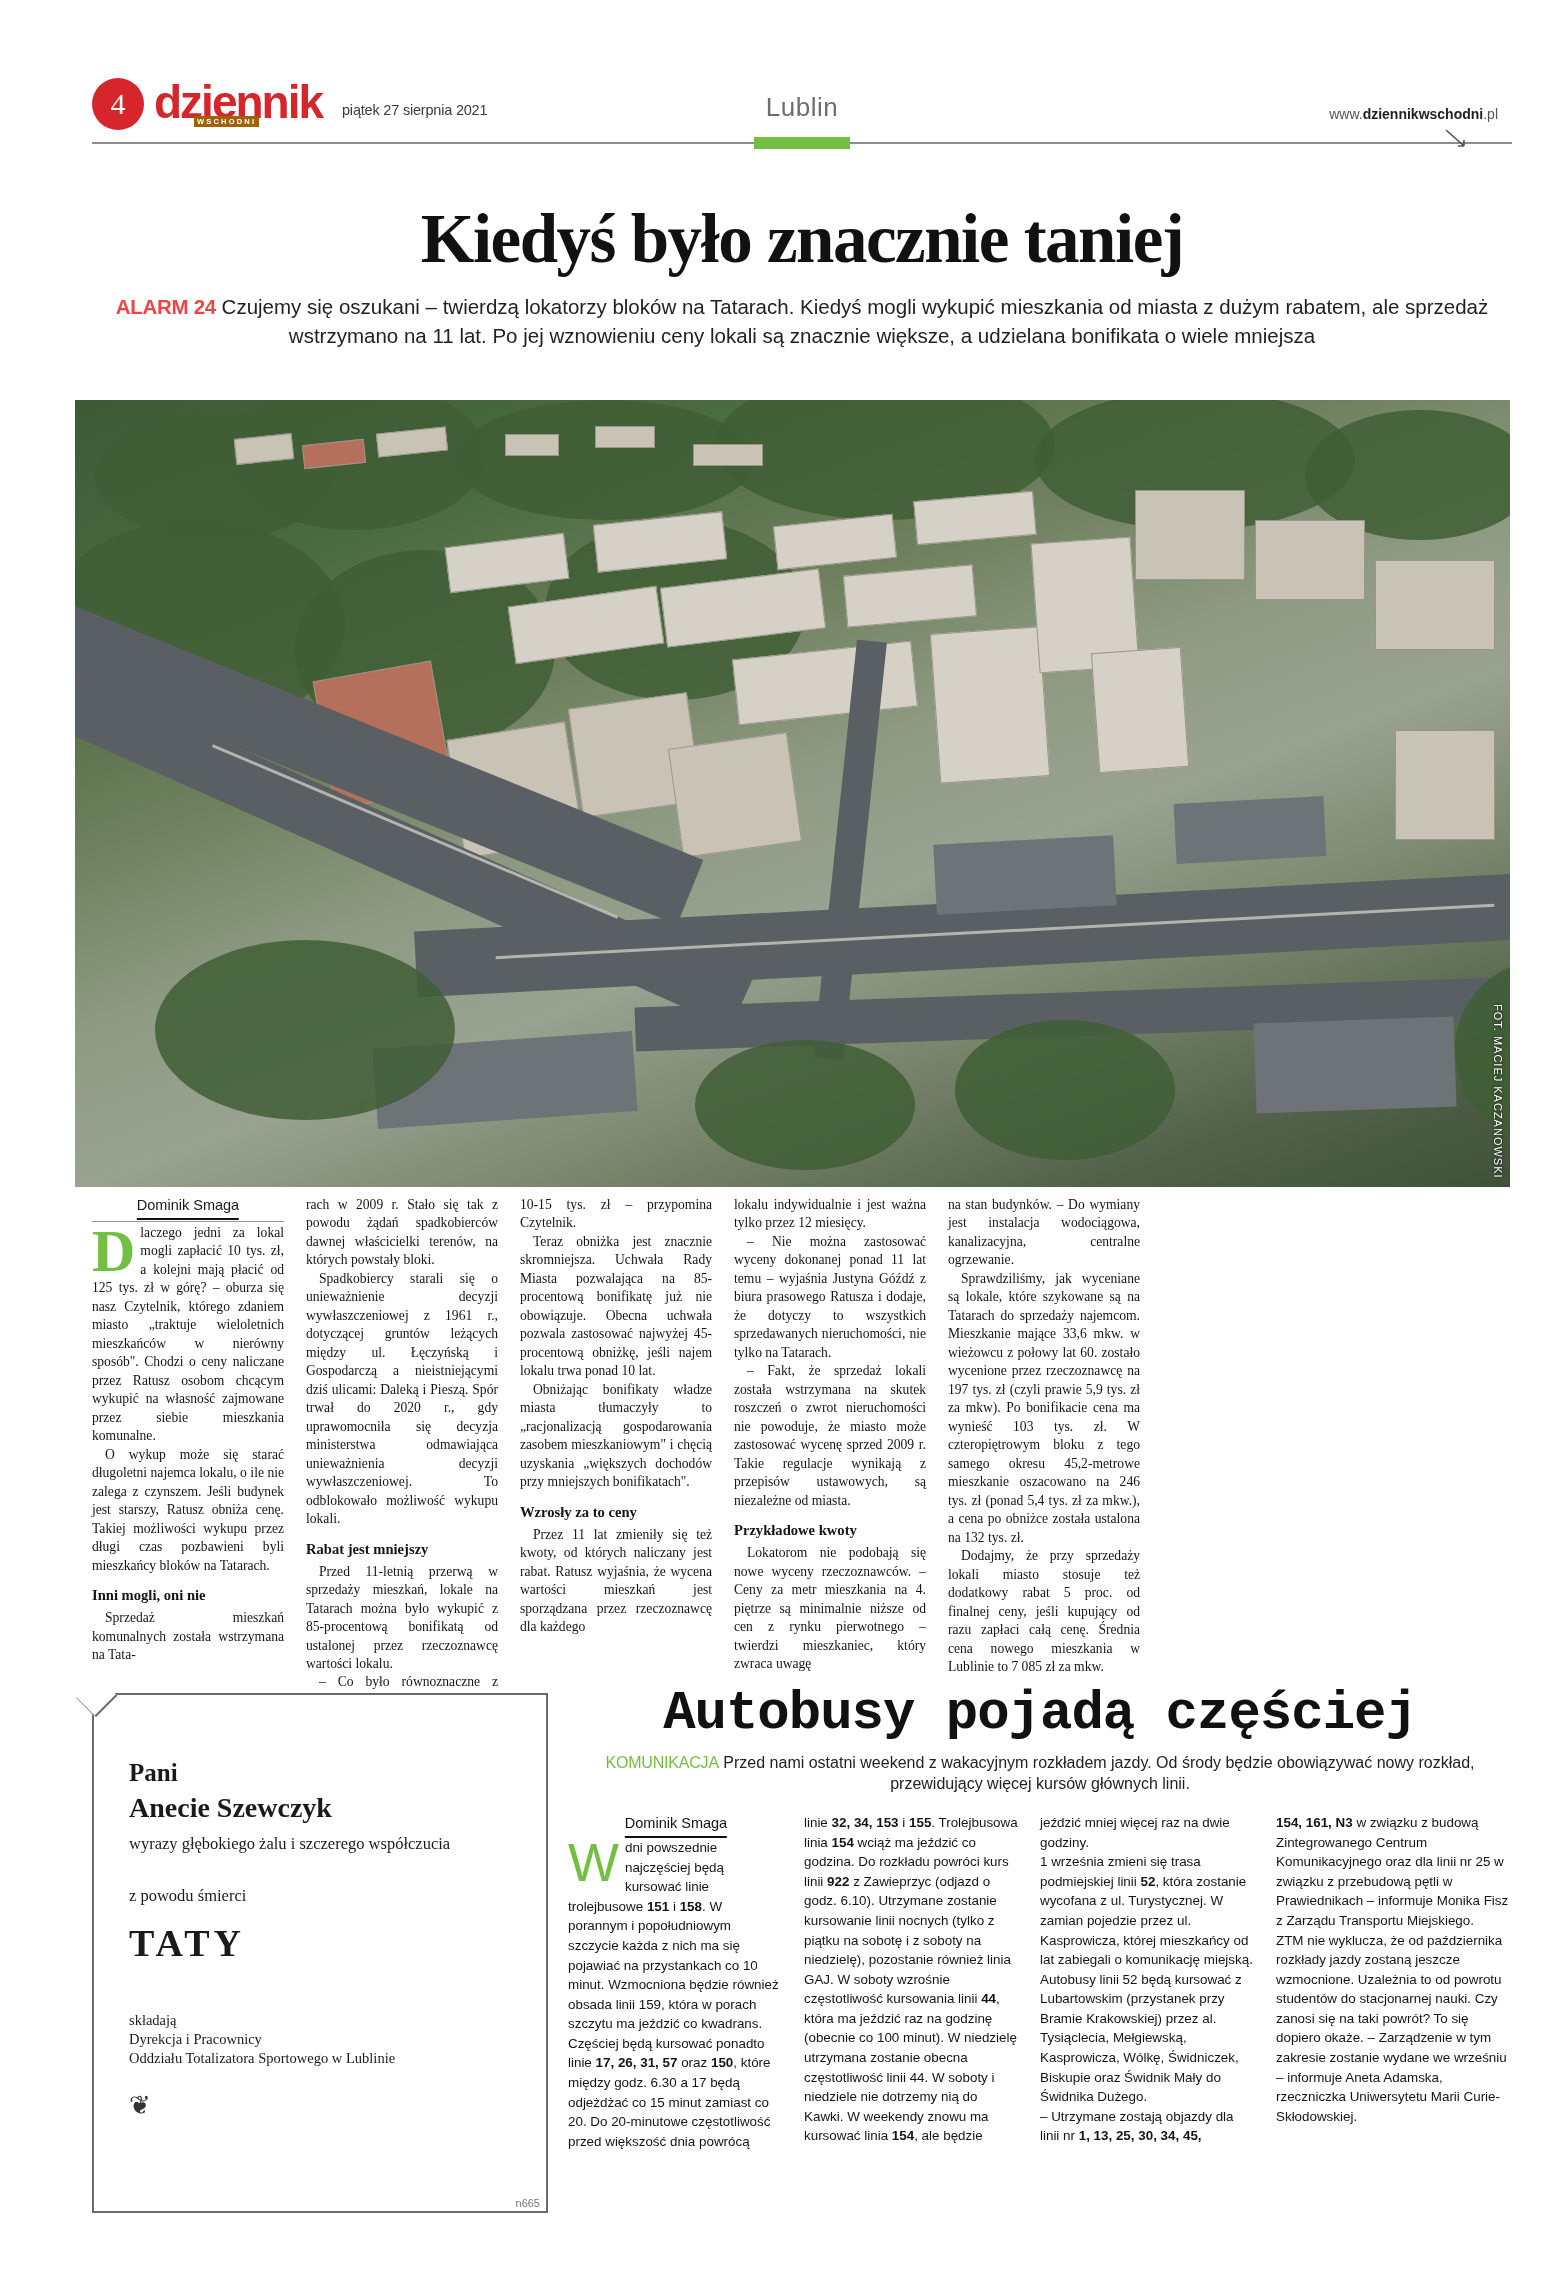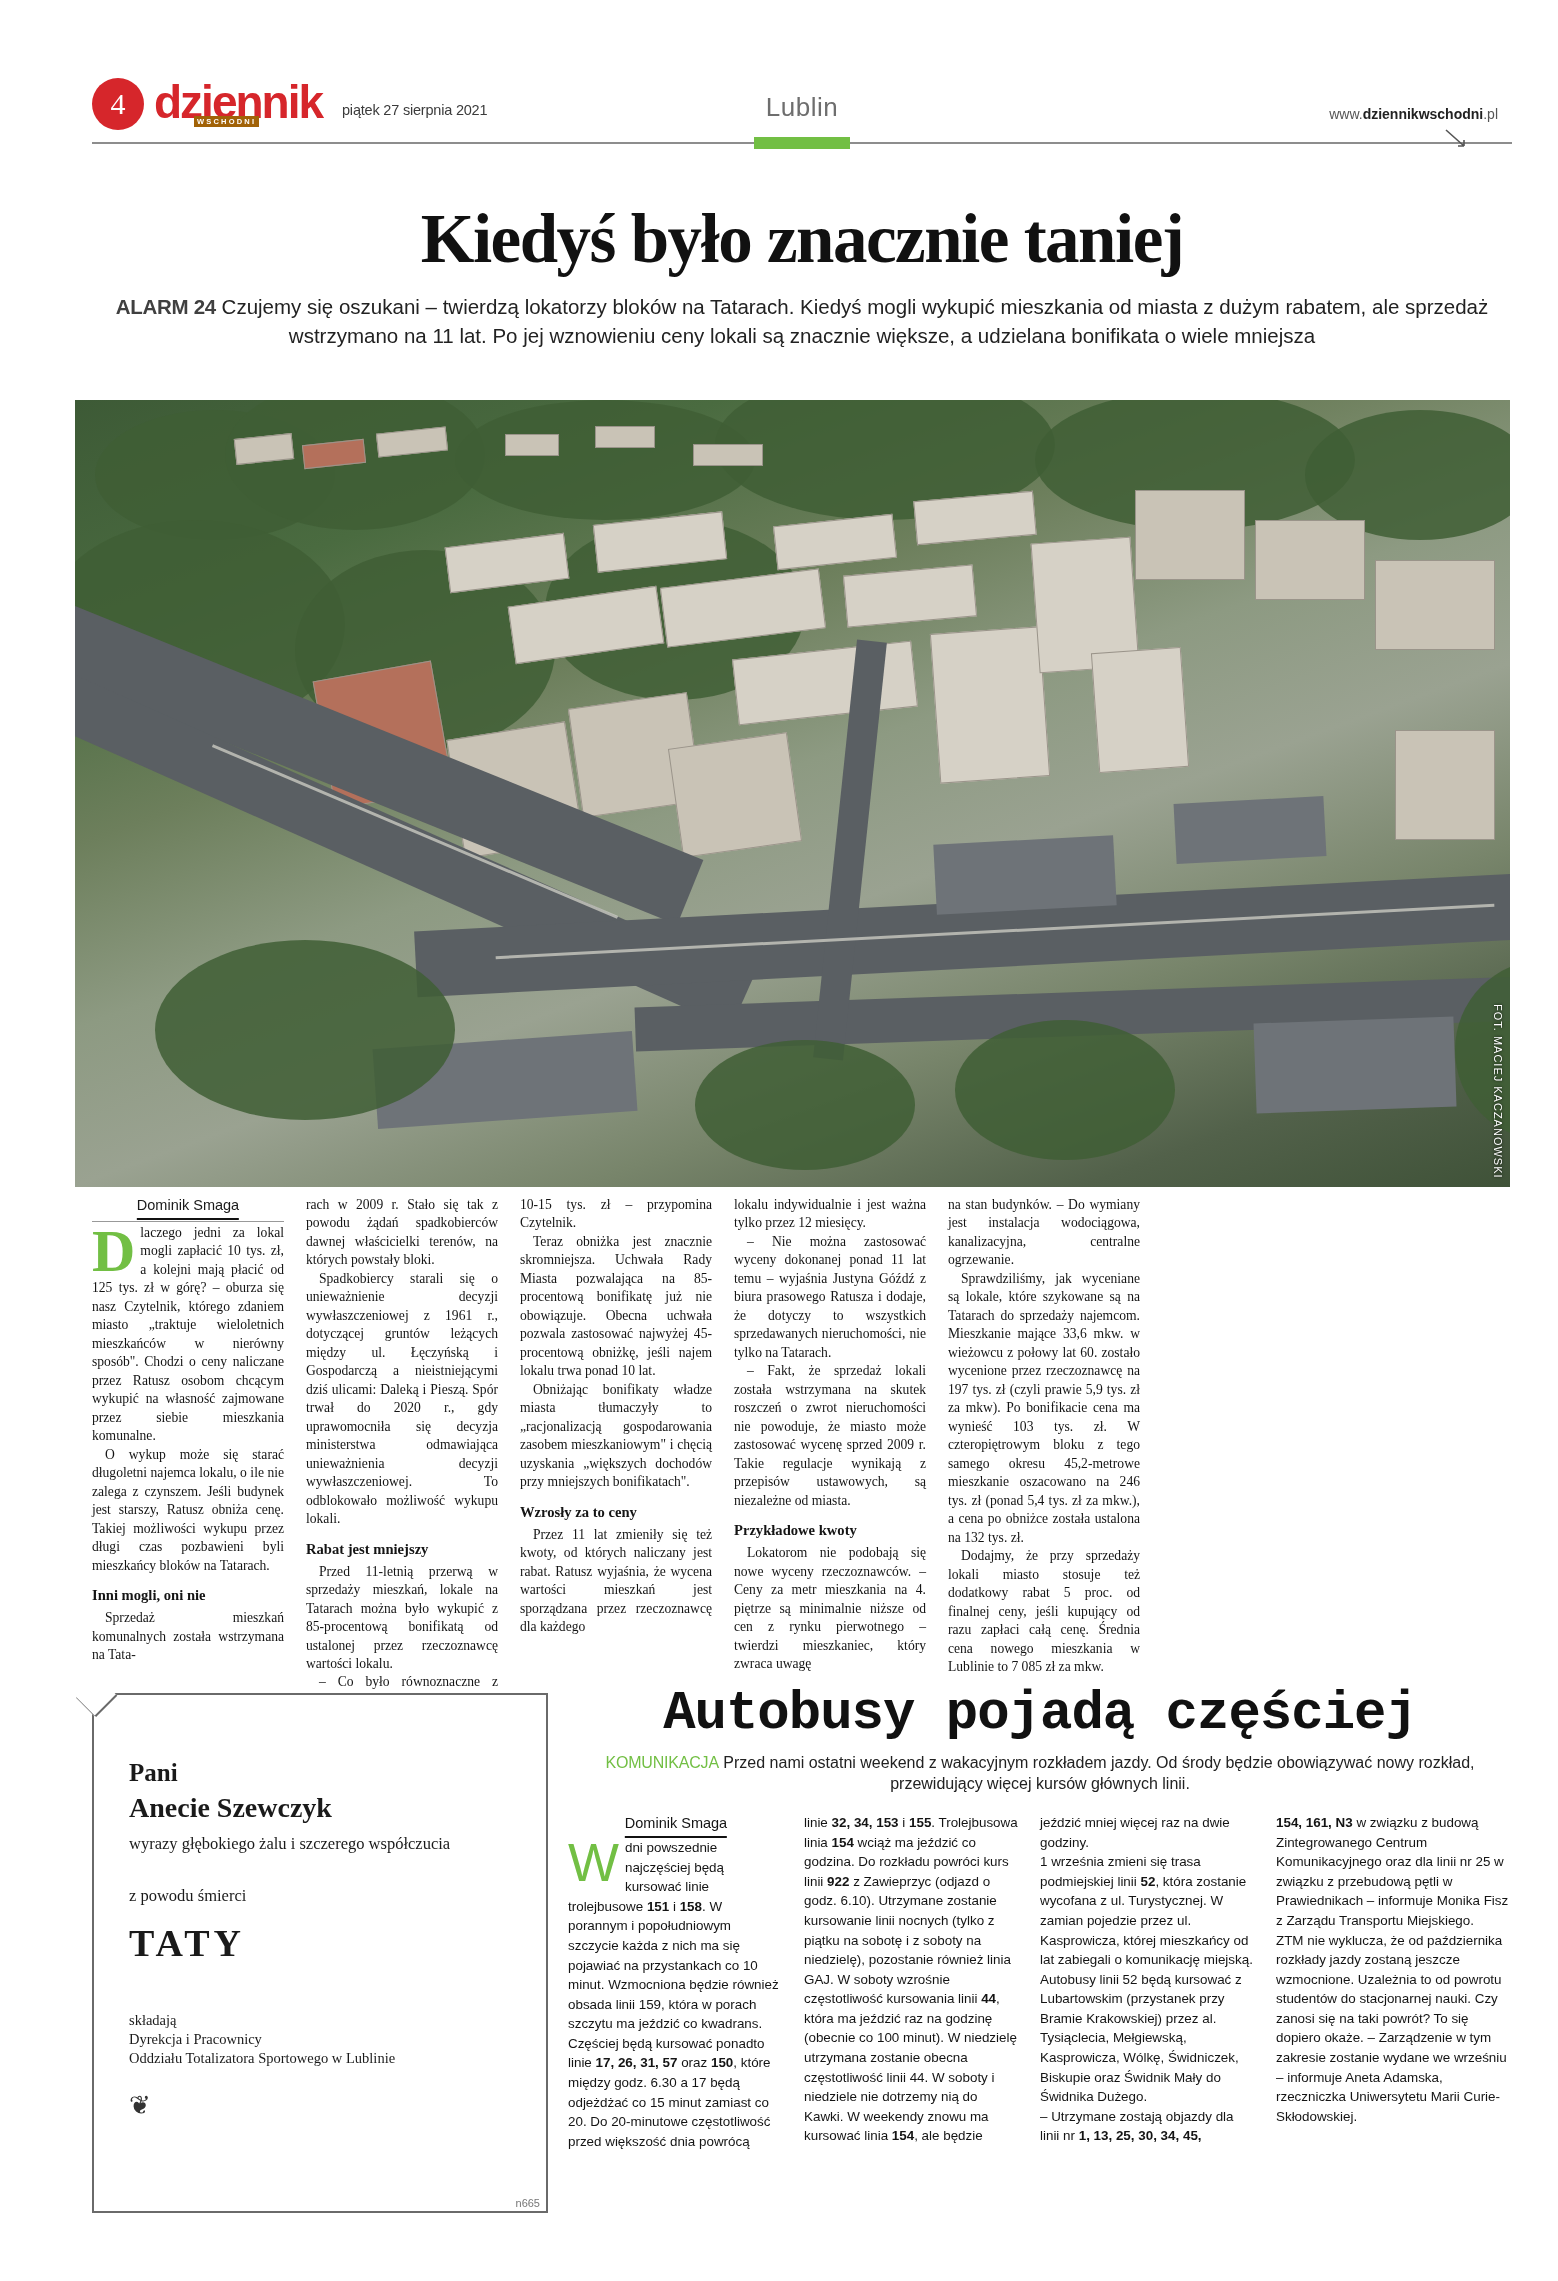--- a/index.html
+++ b/index.html
@@ -76,21 +76,21 @@
     font-size:69px; font-weight:bold; letter-spacing:-1.5px;
     line-height:1.04;
     color:#111;
   }
   .lead {
     position:absolute; left:112px; top:292px; width:1380px;
     text-align:center;
     font-family:"Liberation Sans", sans-serif;
     font-size:20.5px; line-height:1.42; color:#222;
   }
-  .kicker { color:#404040; font-weight:bold; letter-spacing:-0.3px; }
+  .kicker { color:#ef4444; font-weight:bold; letter-spacing:-0.3px; }
 
   
   .photo {
     position:absolute; left:75px; top:400px; width:1435px; height:787px;
     overflow:hidden;
     background:linear-gradient(160deg,#3d5a36 0%,#4a6b40 18%,#6d7f5c 34%,#8d9a82 48%,#9aa291 60%,#78856b 74%,#52614a 88%,#3f5238 100%);
   }
   .photo-credit {
     position:absolute; right:6px; bottom:8px;
     writing-mode: vertical-rl;

